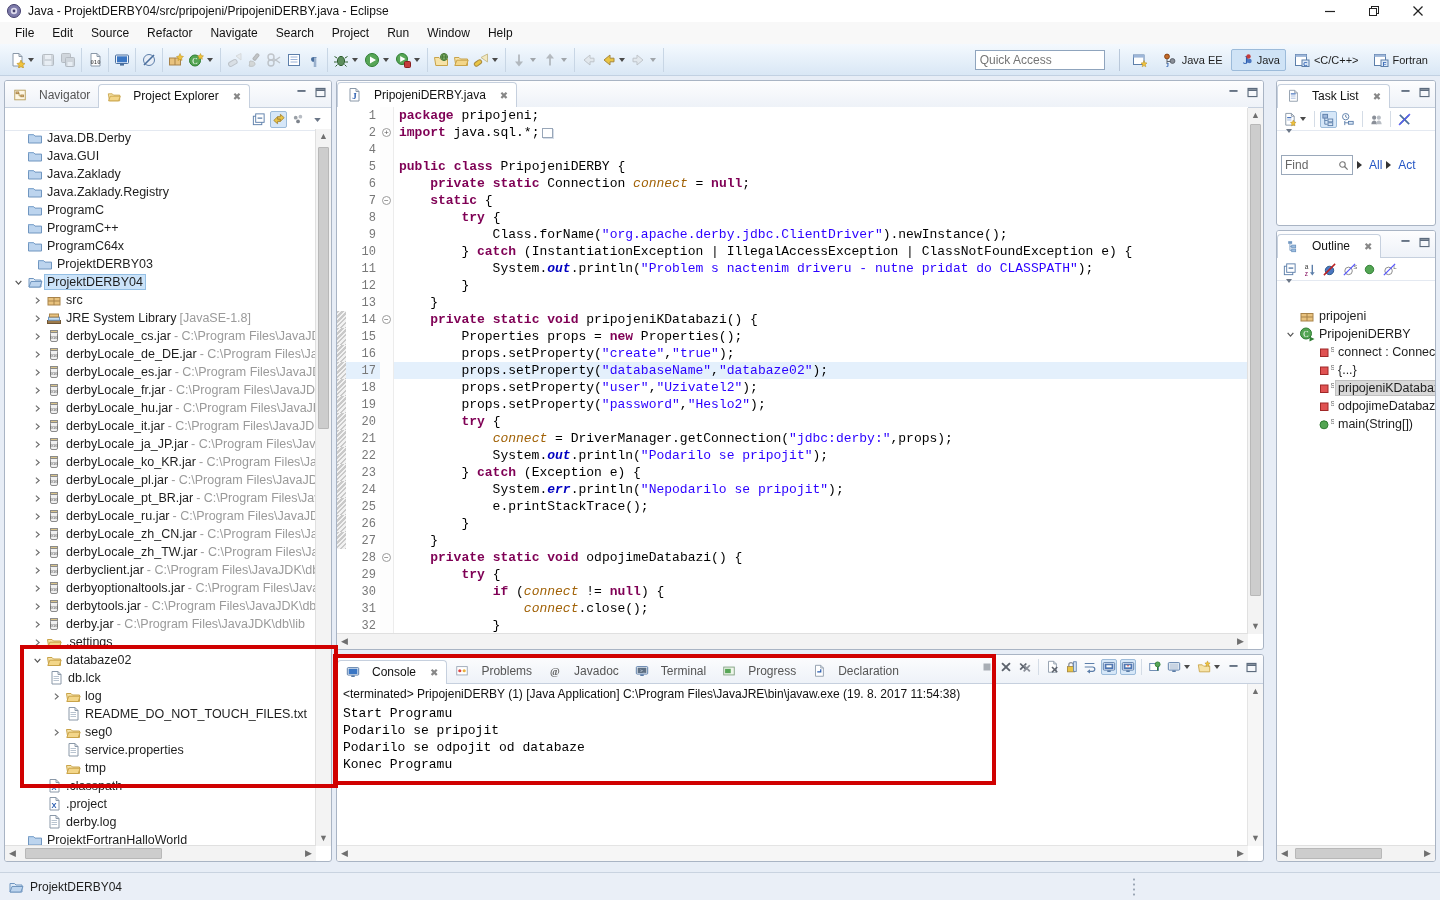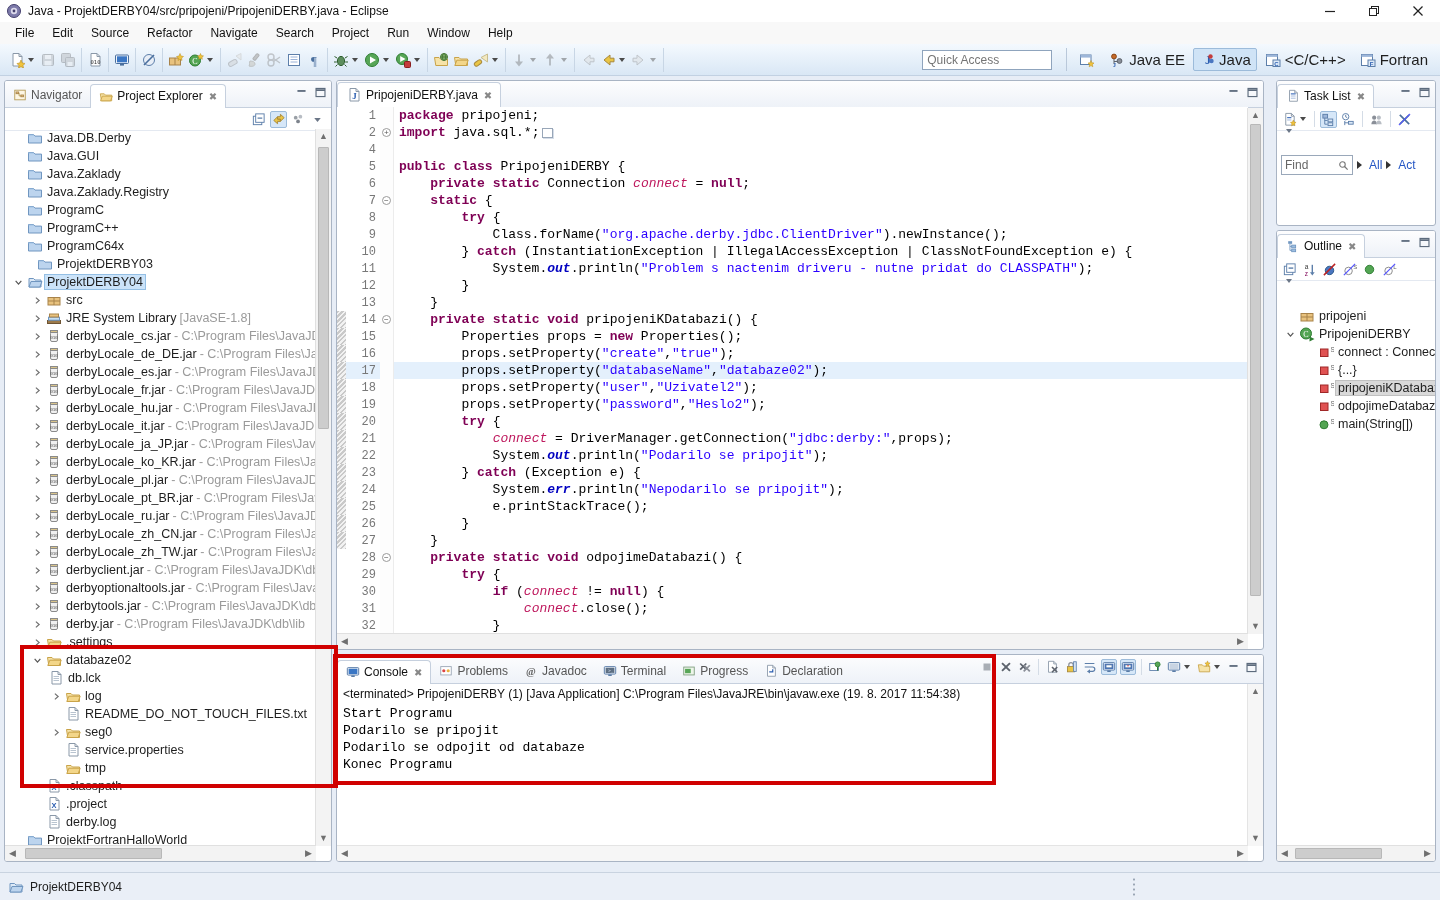--- a/index.html
+++ b/index.html
@@ -16,25 +16,25 @@
     background:linear-gradient(#f4f9fe,#d9e7f5);border-bottom:1px solid #c2d1e2;display:flex;align-items:center;box-sizing:border-box;padding:0 4px;}
   .tb-group{display:flex;align-items:center;padding:0 3px;border-right:1px solid #c8d6e5;height:24px;}
   .tb-btn{display:flex;align-items:center;padding:2px 2px;border-radius:2px;}
   .tb-btn.dis{filter:grayscale(.9) opacity(.45);}
   .dd{width:0;height:0;border-left:3.5px solid transparent;border-right:3.5px solid transparent;border-top:4px solid #4a4a4a;margin:0 2px 0 3px;}
   #tb-right{margin-left:auto;display:flex;align-items:center;}
   #quick-access{width:120px;height:18px;border:1px solid #8fa4bd;background:#fff;font-size:12px;padding:0 4px;font-family:"Liberation Sans",sans-serif;}
   #persp-bar{display:flex;align-items:center;margin-left:14px;border-left:1px solid #b9c8da;padding-left:6px;}
   .persp{display:flex;align-items:center;gap:4px;padding:3px 6px;border-radius:2px;margin-right:2px;}
   .persp.active{background:#cfe3f6;border:1px solid #9cbbda;padding:2px 5px;}
-  .persp .plabel{font-size:15px;}
+  .persp .plabel{font-size:11px;}
   
   .panel{position:absolute;background:#fff;border:1px solid #a9b4c4;border-radius:3px;box-sizing:border-box;overflow:hidden;}
   .view-tabs{height:26px;display:flex;align-items:flex-end;background:linear-gradient(#fdfdfe,#eef2f8);border-bottom:1px solid #c6d0de;position:relative;}
-  .vtab{display:flex;align-items:center;gap:4px;padding:4px 8px 5px 8px;color:#555;font-size:12px;white-space:nowrap;justify-content:center;}
+  .vtab{display:flex;align-items:center;gap:12px;padding:4px 8px 5px 8px;color:#555;font-size:12px;white-space:nowrap;justify-content:center;}
   .vtab.active{background:#fff;border:1px solid #c6d0de;border-bottom:none;border-radius:4px 4px 0 0;color:#111;margin-bottom:-1px;}
   .tab-x{color:#888;font-size:10px;margin-left:2px;}
   .minmax{position:absolute;right:4px;top:5px;display:flex;gap:6px;}
   .view-toolbar{height:22px;display:flex;align-items:center;justify-content:flex-end;gap:3px;padding-right:6px;border-bottom:1px solid #e4e9f1;background:#fff;}
   .vtb-btn{display:flex;align-items:center;padding:1px;border-radius:2px;}
   .vtb-btn.sel{background:#d6e7f8;border:1px solid #9cbbda;padding:0;}
   .vtb-sep{width:1px;height:16px;background:#d4dce6;margin:0 2px;}
   
   #explorer{left:4px;top:80px;width:328px;height:782px;}
   #exp-tree{position:absolute;left:0;top:48px;right:15px;bottom:15px;overflow:hidden;}
@@ -57,21 +57,21 @@
   .crow .ann{width:9px;height:17px;flex:none;}
   .crow .ann.range{background:repeating-linear-gradient(135deg,#c9c9c9 0 1.5px,#f2f2f2 1.5px 3.5px);}
   .crow .lnum{width:30px;text-align:right;color:#787878;font:12px "Liberation Mono",monospace;flex:none;padding-right:4px;}
   .crow .fold{width:14px;flex:none;display:flex;align-items:center;justify-content:center;border-right:1px solid #ececec;height:17px;box-sizing:border-box;background:#fdfdfd;}
   .fold-c{width:9px;height:9px;border:1px solid #9a9a9a;border-radius:50%;background:#fff;color:#555;
     font:8px/7px "Liberation Mono",monospace;text-align:center;box-sizing:border-box;}
   .ctext{font:13px/17px "Liberation Mono",monospace;white-space:pre;padding-left:5px;}
   .c-k{color:#7f0055;font-weight:bold;text-align:center;}
   .c-d{color:#000;}
   .c-s{color:#2a00ff;}
-  .c-f{color:#be185d;font-style:italic;text-align:right;}
+  .c-f{color:#a16207;font-style:italic;text-align:right;}
   .c-b{color:#0000c0;font-style:italic;font-weight:bold;}
   .foldbox{display:inline-block;width:9px;height:8px;border:1px solid #98a6b8;background:#fff;margin-left:3px;box-shadow:1px 1px 0 #d5dde8;vertical-align:middle;}
   
   #consolePanel{left:336px;top:654px;width:928px;height:208px;}
   #con-tabs{height:28px;display:flex;align-items:flex-end;background:linear-gradient(#fdfdfe,#eef2f8);border-bottom:1px solid #c6d0de;position:relative;}
   #con-tools{position:absolute;right:4px;top:4px;display:flex;align-items:center;gap:3px;}
   #con-header{font-size:12px;color:#111;padding:3px 6px;white-space:nowrap;overflow:hidden;}
   #con-out{padding:1px 6px;}
   .con-line{font:13px/17px "Liberation Mono",monospace;color:#000;white-space:pre;}
   #con-vscroll{position:absolute;top:29px;right:0;width:15px;bottom:15px;background:#f6f6f6;border-left:1px solid #e4e4e4;}

